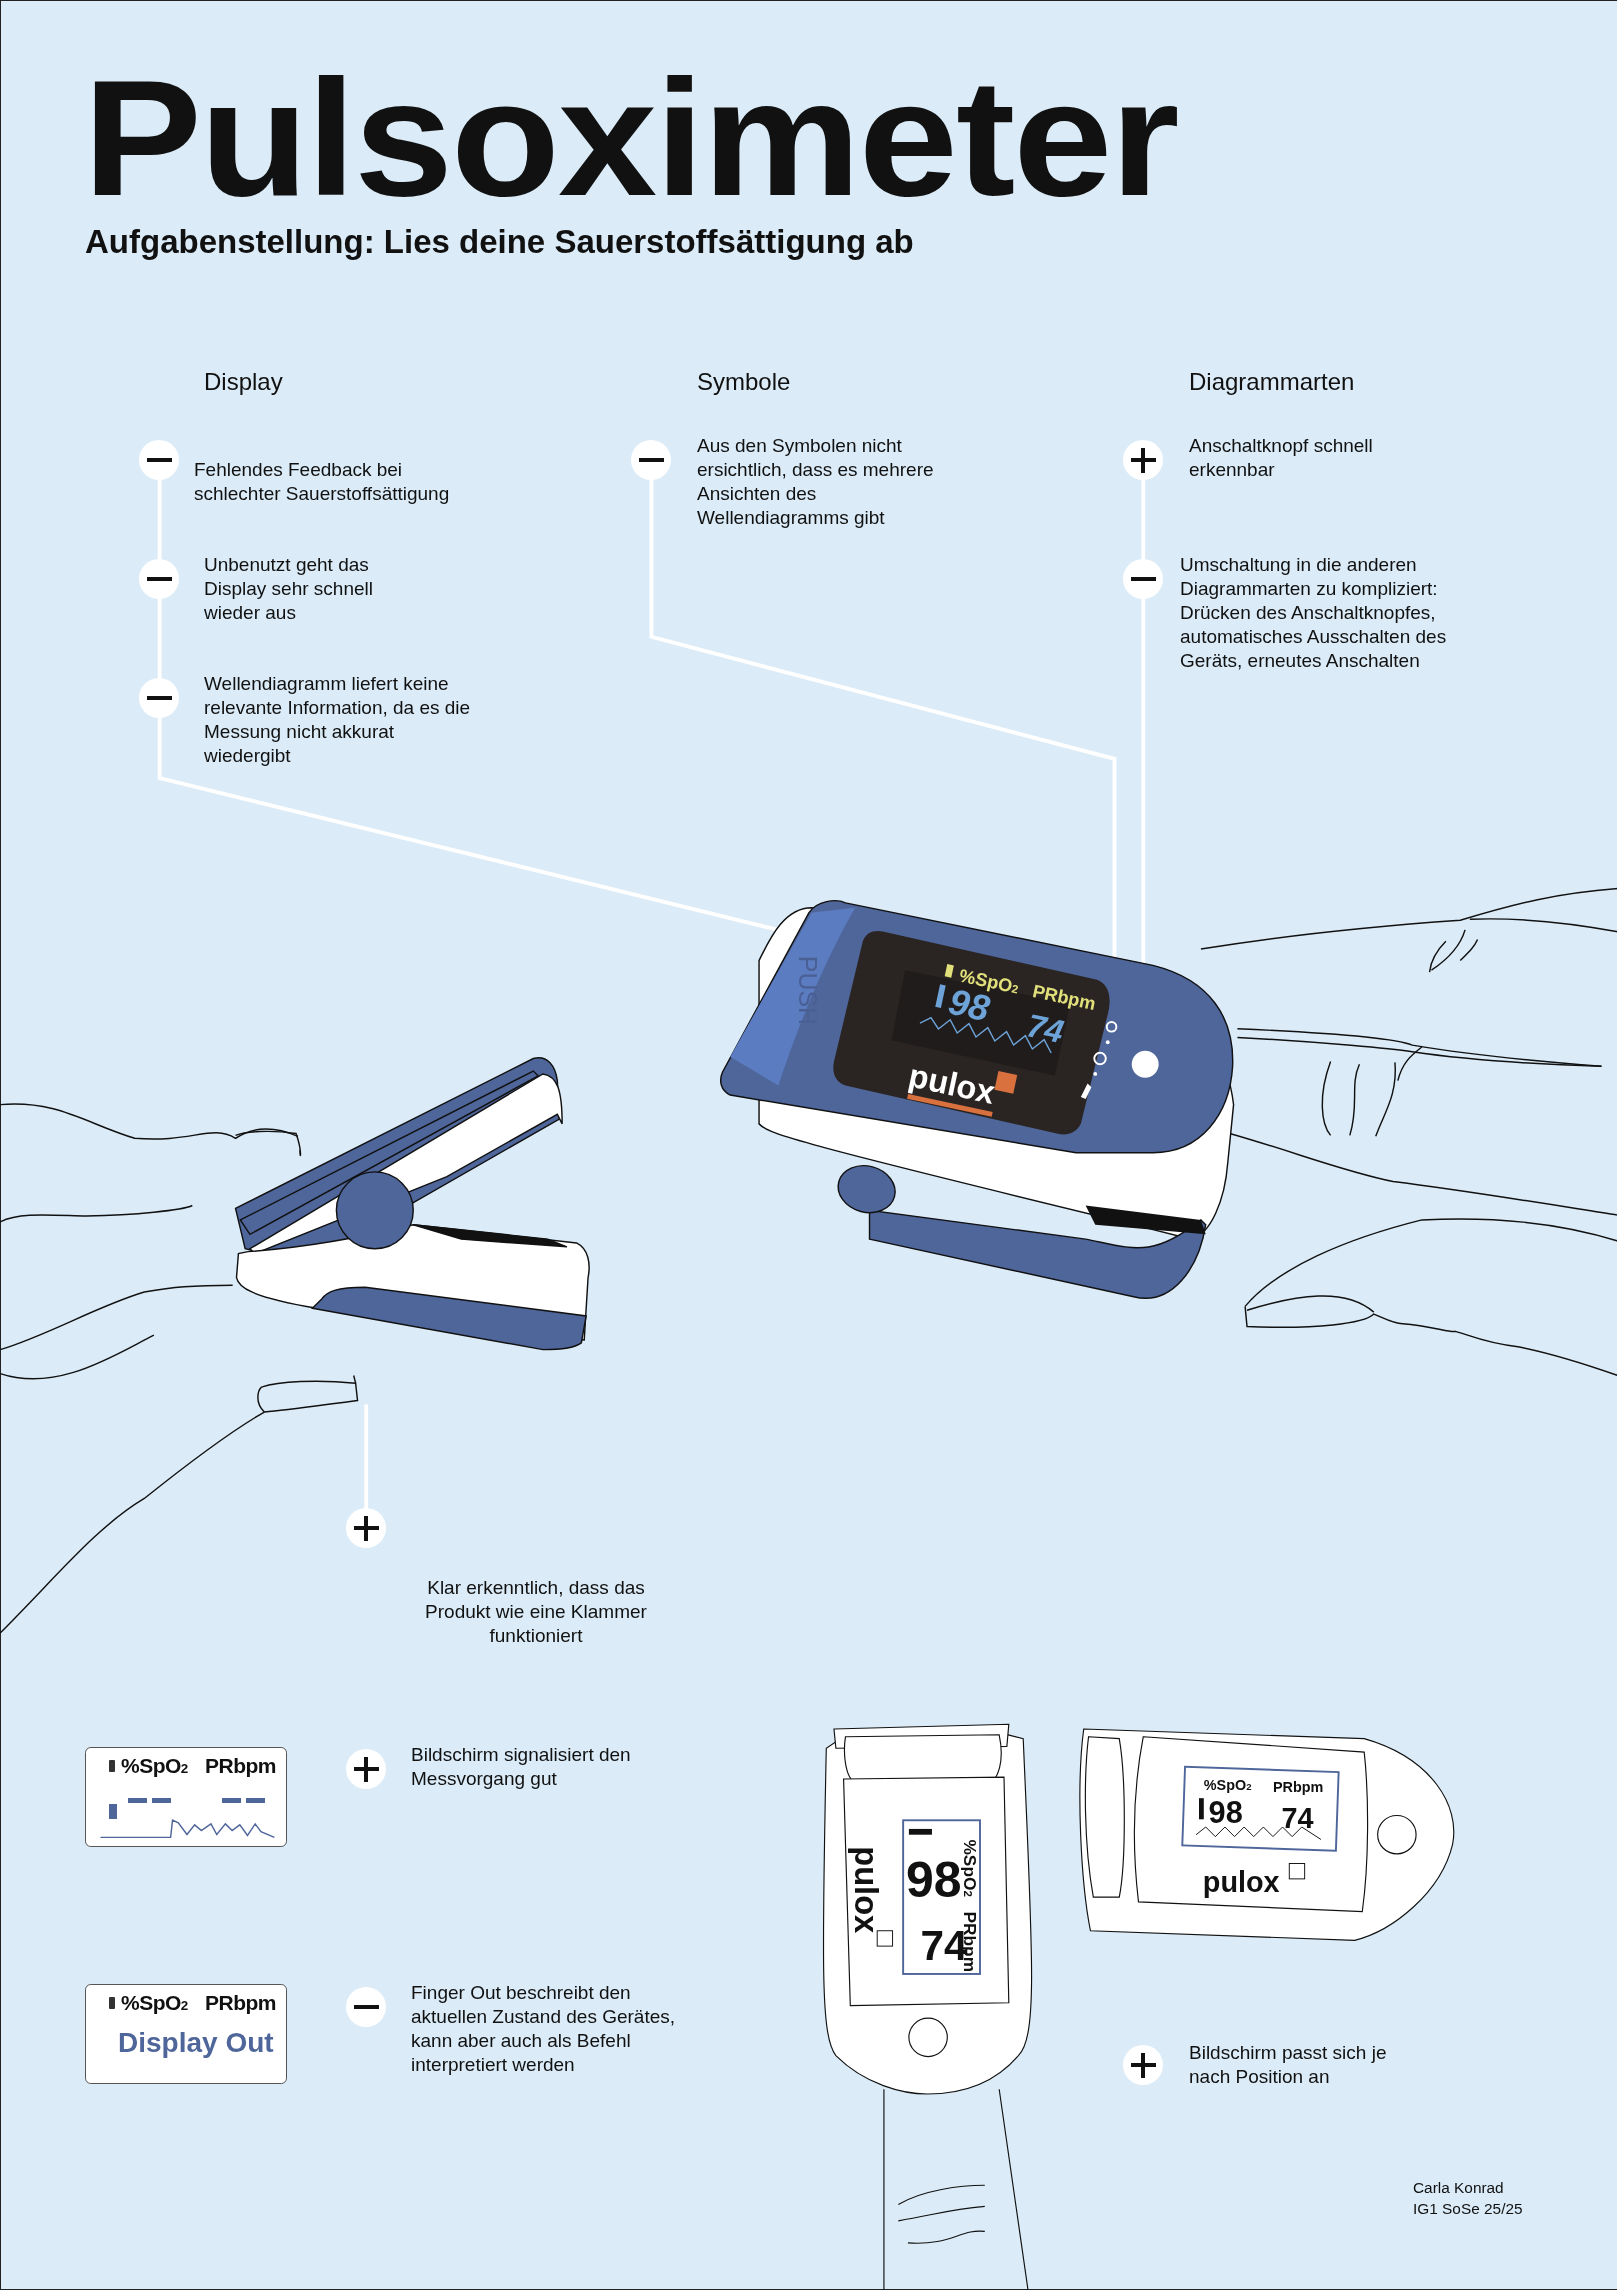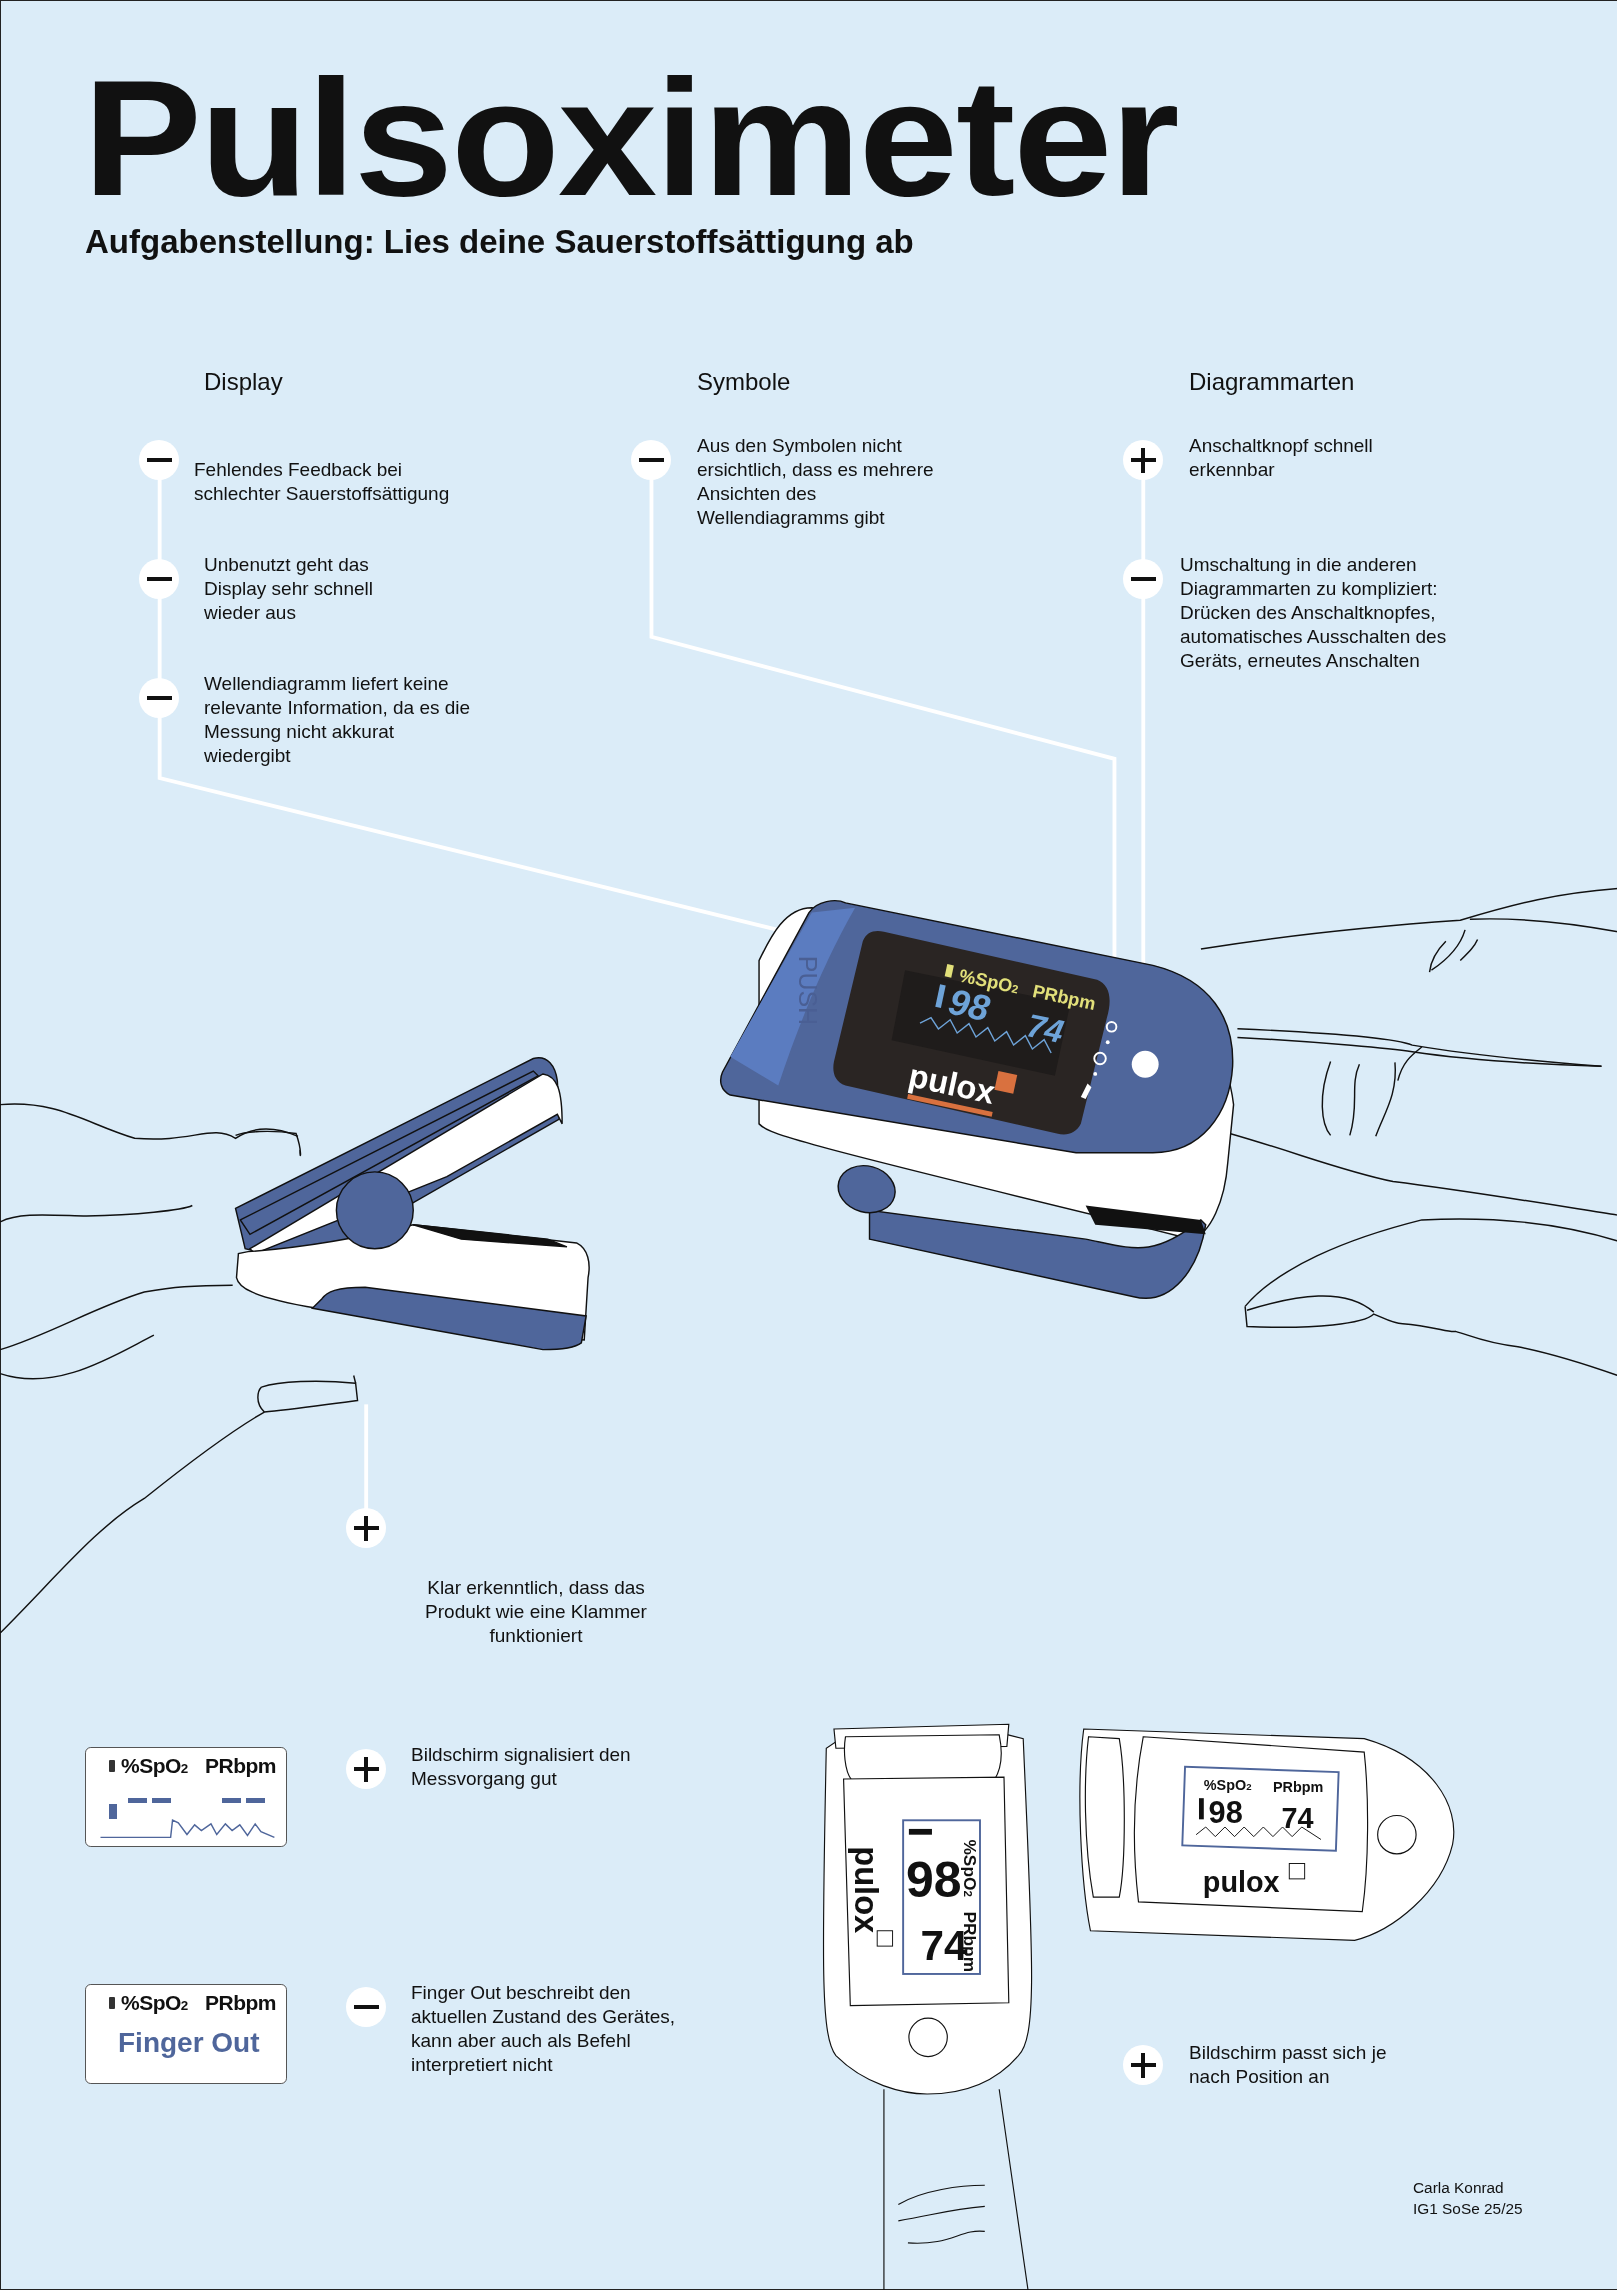--- a/index.html
+++ b/index.html
@@ -200,26 +200,26 @@
 </div>
 <div class="badge" style="left:346px;top:1749px;">
     <span class="plus"></span>
   </div>
 <div class="note" style="left:411px;top:1743px;width:269px;">Bildschirm signalisiert den Messvorgang gut</div>
 
 <div class="lcd" style="left:85px;top:1984px;width:200px;height:98px;">
   <span style="position:absolute;left:23px;top:11.5px;width:5.8px;height:12.5px;background:#333;border-radius:1px;"></span>
   <span class="hdr" style="left:35px;top:5.8px;"><span>%SpO</span><span style="font-size:13.4px;">2</span></span>
   <span class="hdr" style="left:119px;top:5.8px;">PRbpm</span>
-  <span class="fo" style="left:32px;top:42px;">Finger Out</span>
+  <span class="fo" style="left:32px;top:42px;">Display Out</span>
 </div>
 <div class="badge" style="left:346px;top:1987px;">
     <span class="bar"></span>
   </div>
-<div class="note" style="left:411px;top:1981px;width:288px;">Finger Out beschreibt den aktuellen Zustand des Gerätes, kann aber auch als Befehl interpretiert nicht</div>
+<div class="note" style="left:411px;top:1981px;width:288px;">Finger Out beschreibt den aktuellen Zustand des Gerätes, kann aber auch als Befehl interpretiert werden</div>
 
 <div class="badge" style="left:1123px;top:2045px;">
     <span class="plus"></span>
   </div>
 <div class="note" style="left:1189px;top:2041px;width:231px;">Bildschirm passt sich je nach Position an</div>
 
 <div class="credit">
   <div>Carla Konrad</div>
   <div>IG1 SoSe 25/25</div>
 </div>

